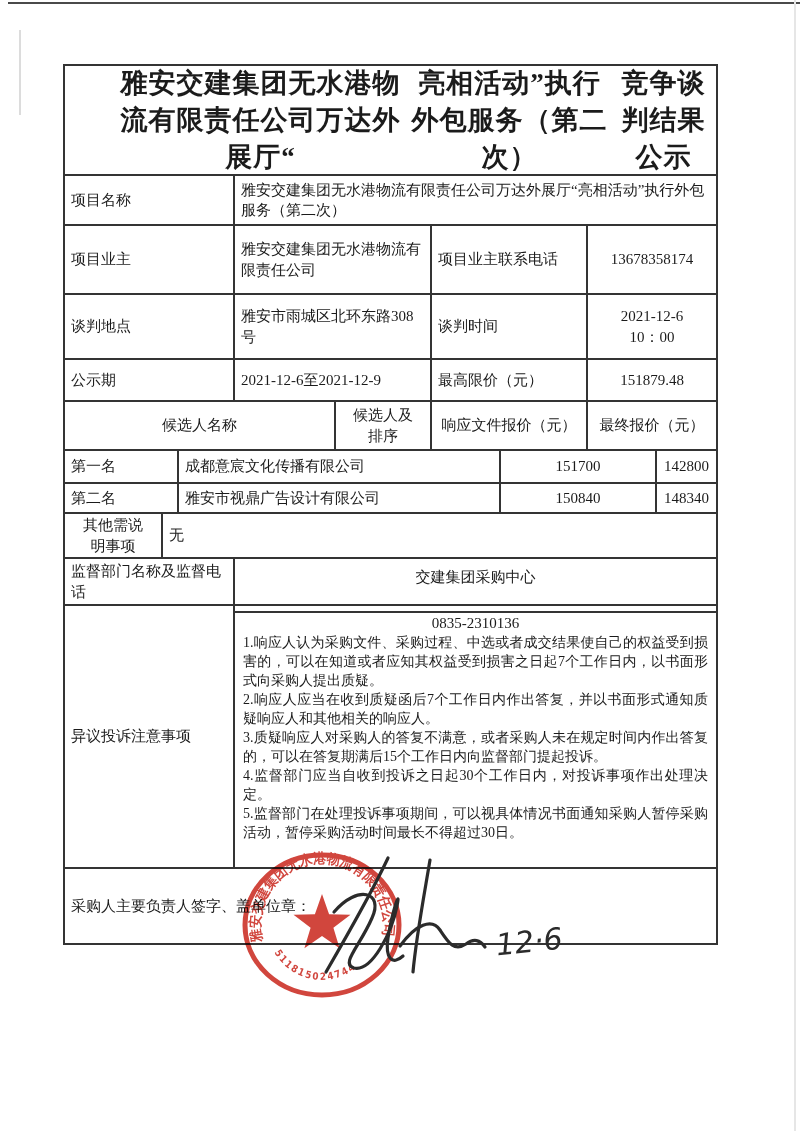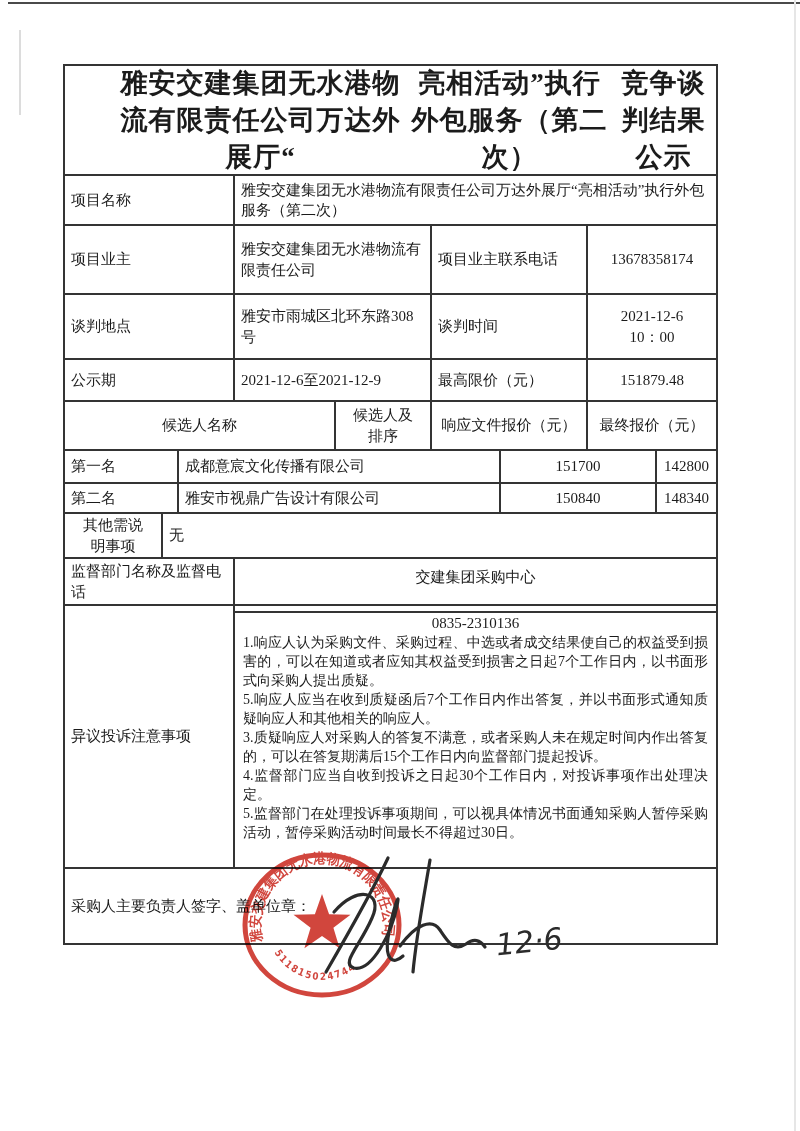--- a/index.html
+++ b/index.html
@@ -138,21 +138,21 @@
         <div class="sub sub1">交建集团采购中心</div>
         <div class="sub sub2">0835-2310136</div>
       </div>
     </div>
 
     <div class="row r10">
       <div class="cell c-label">异议投诉注意事项</div>
       <div class="cell c4" style="padding:0;align-items:center;">
         <div class="obj-content">
           <div class="obj-item">1.响应人认为采购文件、采购过程、中选或者成交结果使自己的权益受到损害的，可以在知道或者应知其权益受到损害之日起7个工作日内，以书面形式向采购人提出质疑。</div>
-          <div class="obj-item">5.响应人应当在收到质疑函后7个工作日内作出答复，并以书面形式通知质疑响应人和其他相关的响应人。</div>
+          <div class="obj-item">2.响应人应当在收到质疑函后7个工作日内作出答复，并以书面形式通知质疑响应人和其他相关的响应人。</div>
           <div class="obj-item">3.质疑响应人对采购人的答复不满意，或者采购人未在规定时间内作出答复的，可以在答复期满后15个工作日内向监督部门提起投诉。</div>
           <div class="obj-item">4.监督部门应当自收到投诉之日起30个工作日内，对投诉事项作出处理决定。</div>
           <div class="obj-item">5.监督部门在处理投诉事项期间，可以视具体情况书面通知采购人暂停采购活动，暂停采购活动时间最长不得超过30日。</div>
         </div>
       </div>
     </div>
 
     <div class="row r11">
       <div class="cell sig-cell">采购人主要负责人签字、盖单位章：</div>
     </div>

